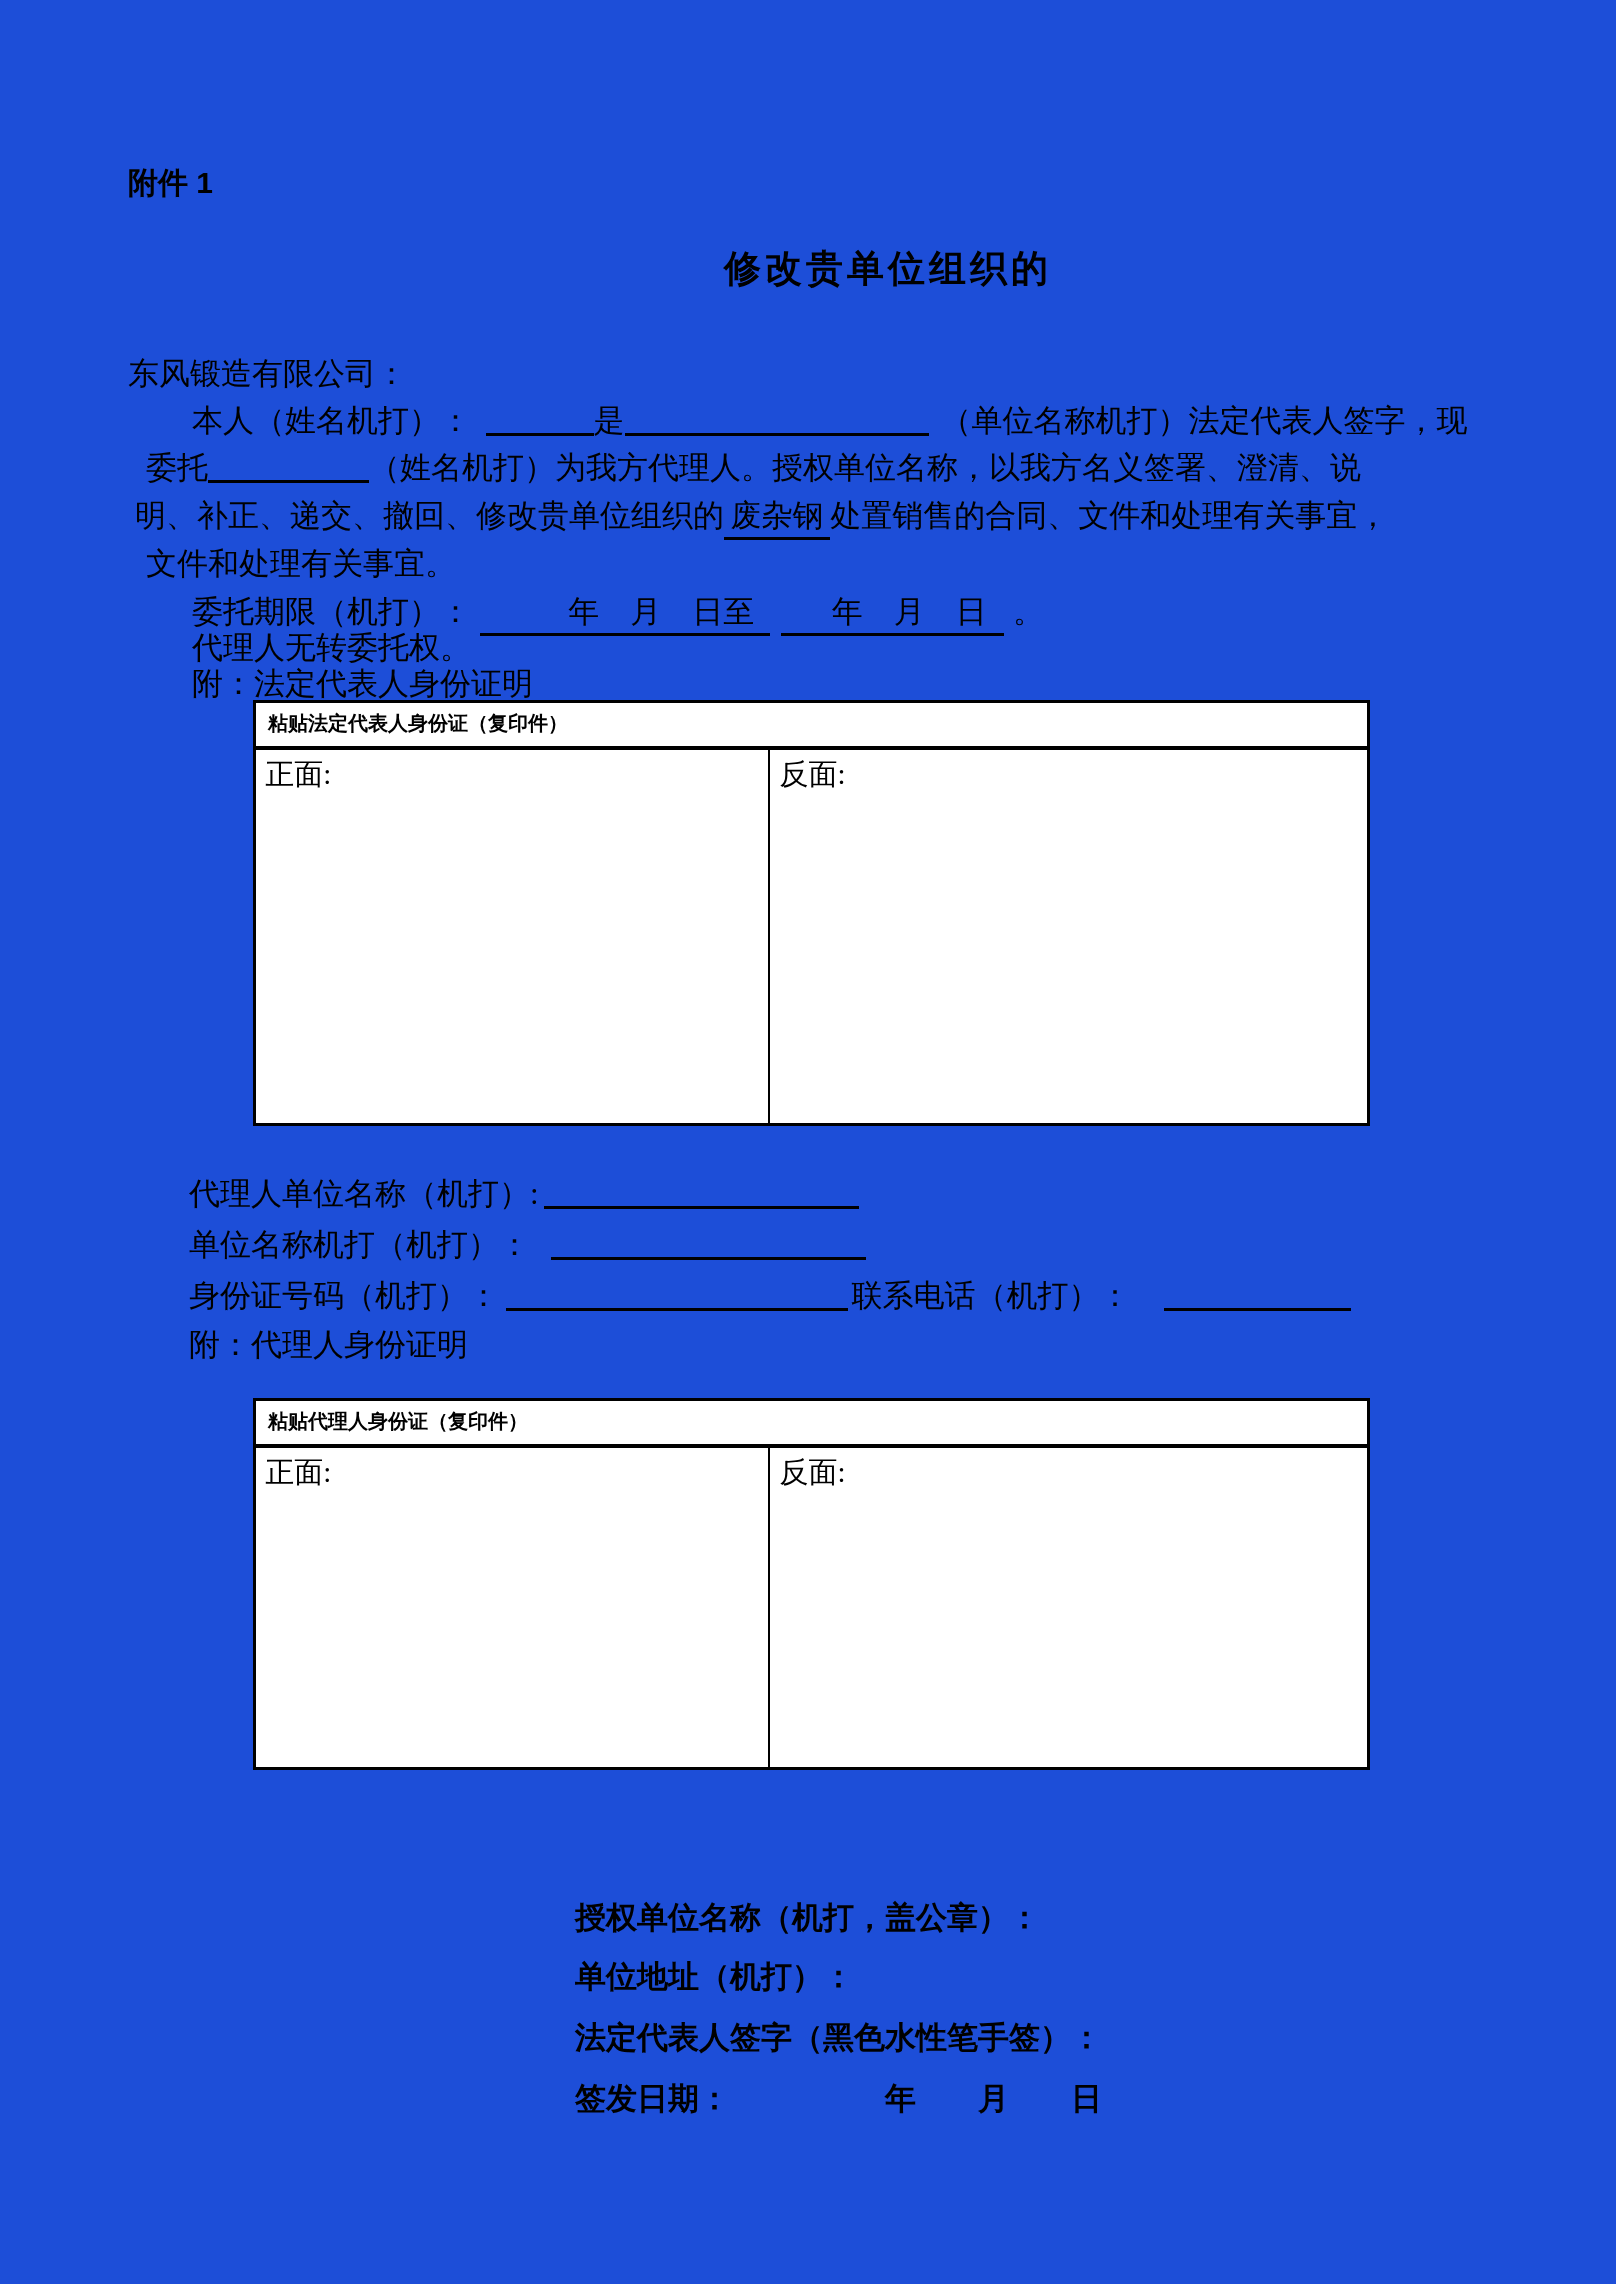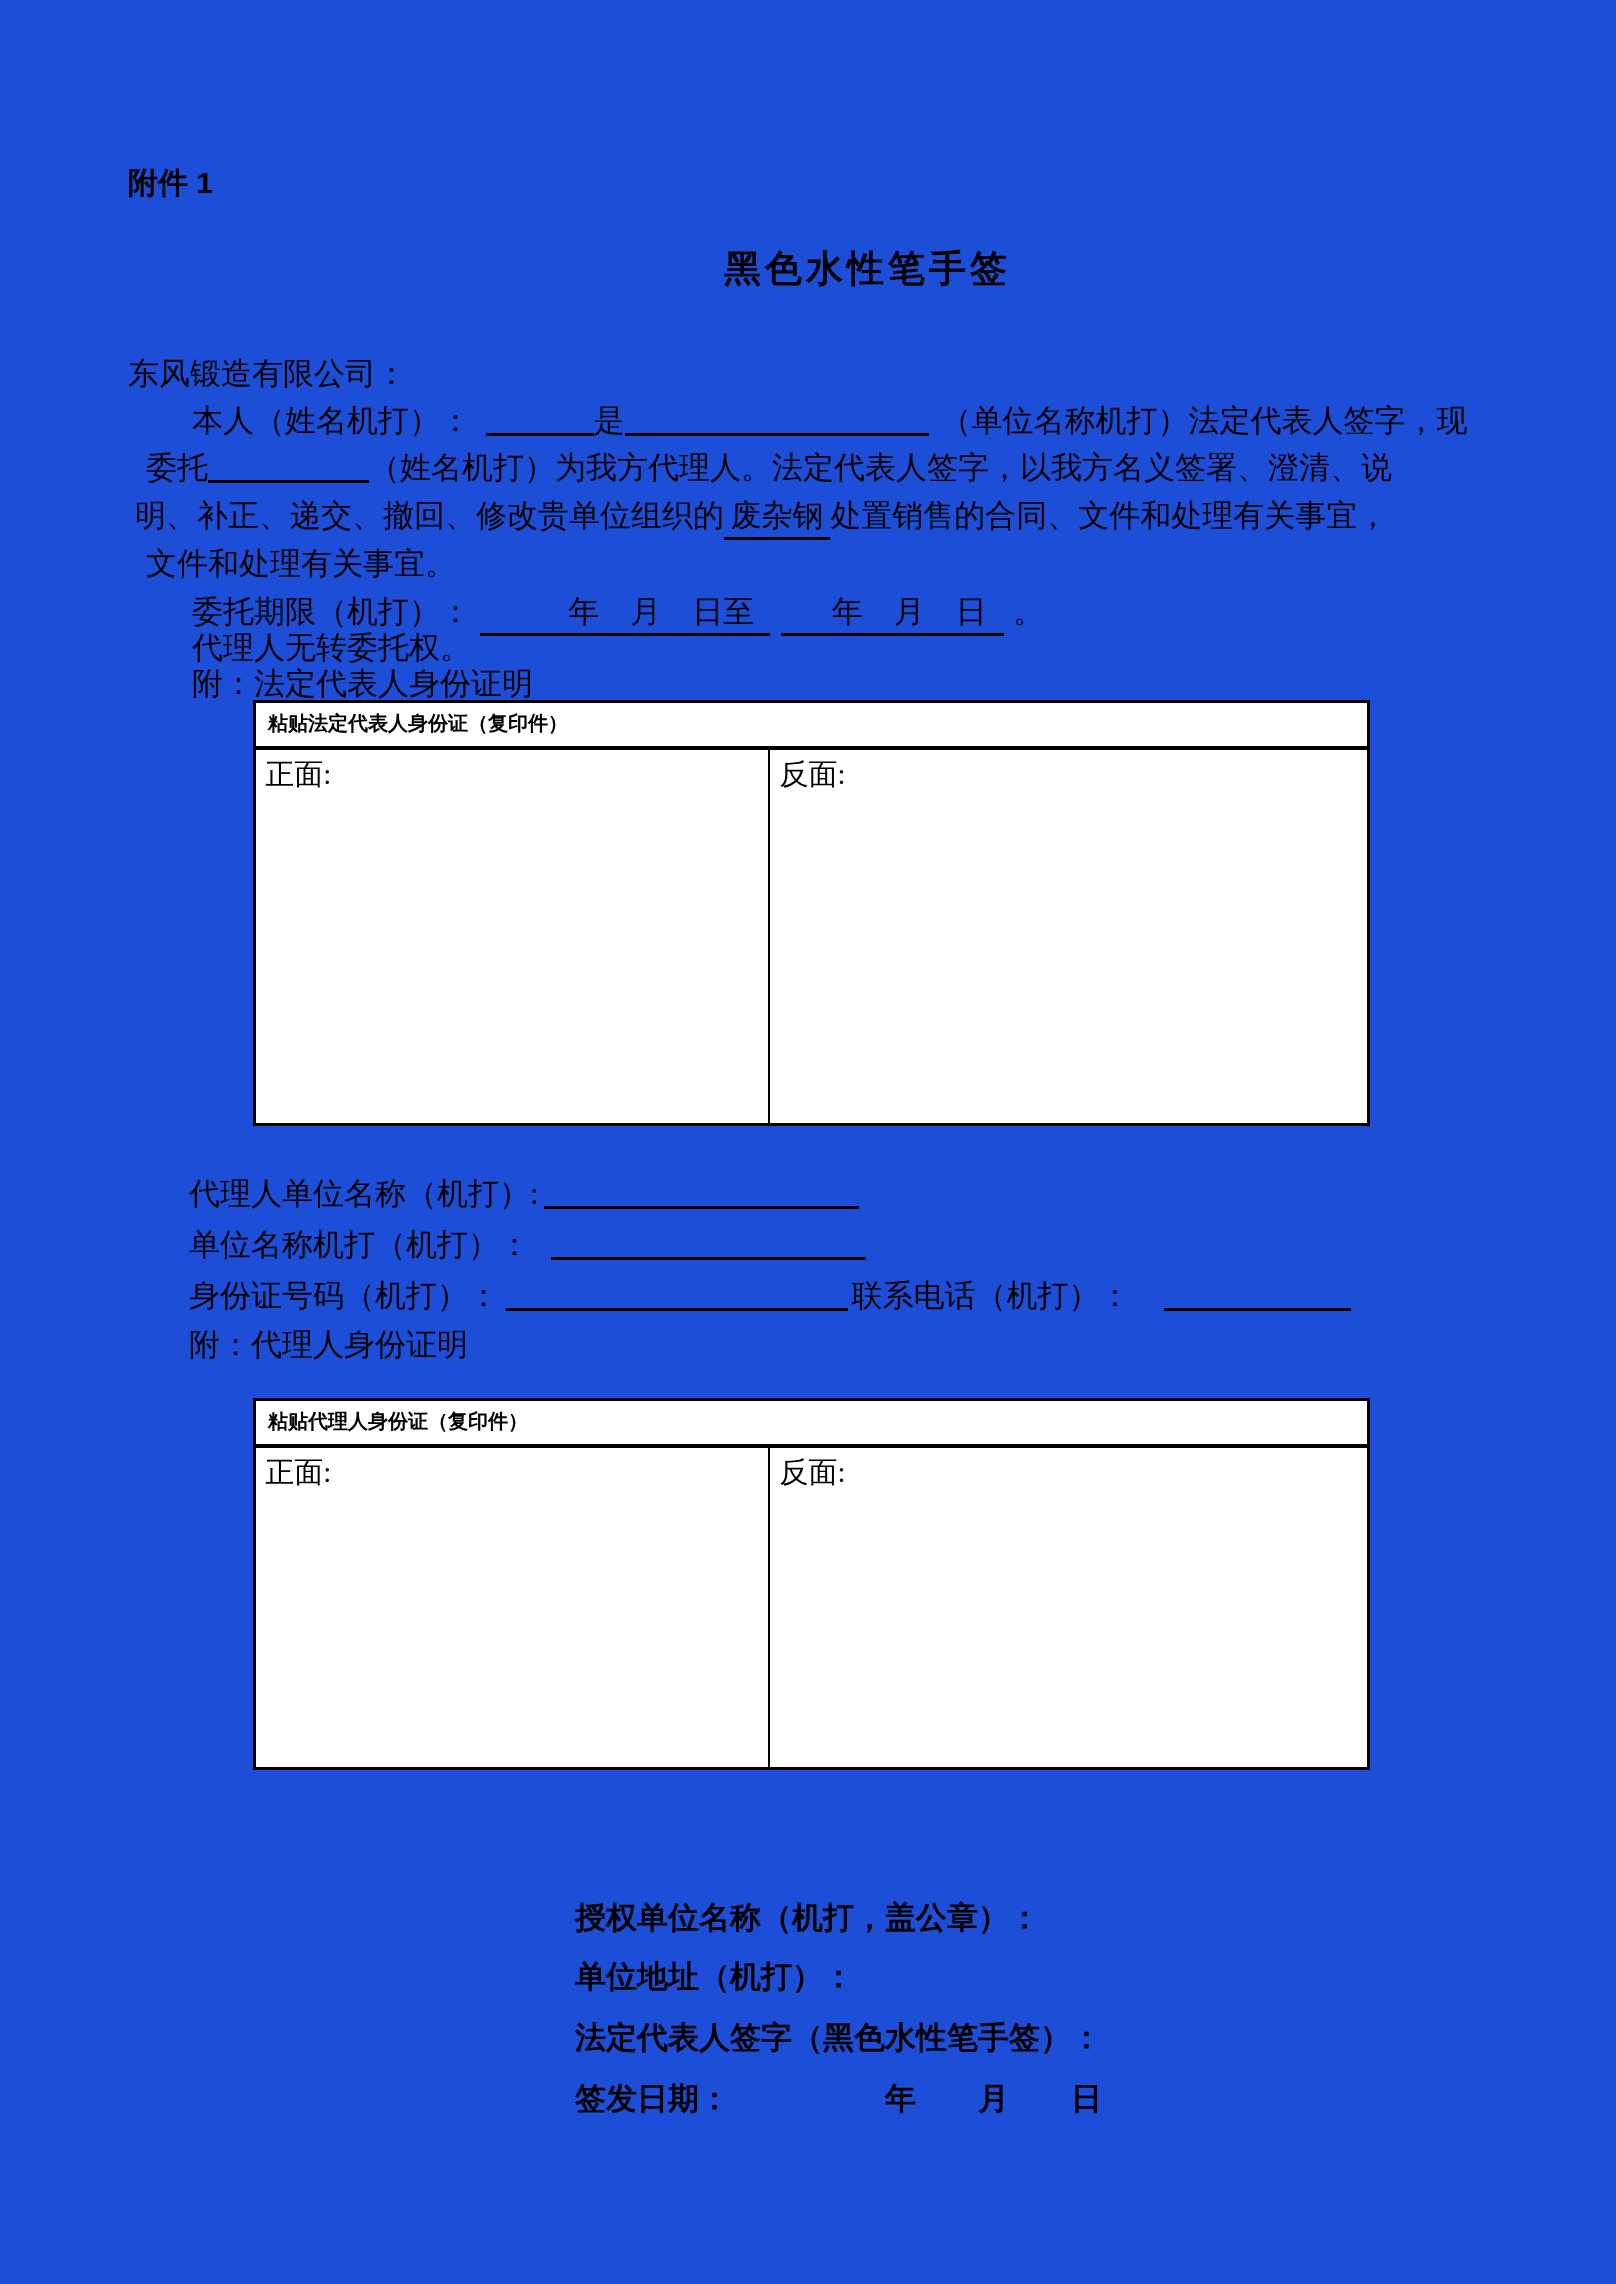--- a/index.html
+++ b/index.html
@@ -56,27 +56,27 @@
     font-size:31px; font-weight:bold; line-height:1.2;
   }
 </style>
 </head>
 <body>
 
 <div class="page">
 
   <div class="attachment">附件 1</div>
 
-  <div class="title">黑色水性笔手签</div>
+  <div class="title">修改贵单位组织的</div>
 
   <div class="line" style="left:128px; top:355px">东风锻造有限公司：</div>
 
   <div class="line" style="left:192px; top:402px"><span>本人（姓名机打）：</span><span class="blank" style="width:108px; margin-left:14.5px"></span><span>是</span><span class="blank" style="width:304px"></span><span style="margin-left:12px">（单位名称机打）法定代表人签字，现</span></div>
 
-  <div class="line" style="left:146px; top:449px"><span>委托</span><span class="blank" style="width:161px"></span><span>（姓名机打）为我方代理人。法定代表人签字，以我方名义签署、澄清、说</span></div>
+  <div class="line" style="left:146px; top:449px"><span>委托</span><span class="blank" style="width:161px"></span><span>（姓名机打）为我方代理人。授权单位名称，以我方名义签署、澄清、说</span></div>
 
   <div class="line" style="left:135px; top:497px"><span>明、补正、递交、撤回、修改贵单位组织的</span><span class="ul">废杂钢</span><span>处置销售的合同、文件和处理有关事宜，</span></div>
 
   <div class="line" style="left:146px; top:545px">文件和处理有关事宜。</div>
 
   <div class="line" style="left:192px; top:593px"><span>委托期限（机打）：</span><span class="ul" style="margin-left:9.2px; padding:0 16px 2.6px 26px">　　年　月　日至</span><span class="ul" style="margin-left:10.5px; padding:0 17px 2.6px 20px">　年　月　日</span><span style="margin-left:9.2px">。</span></div>
 
   <div class="line" style="left:192px; top:629px">代理人无转委托权。</div>
 
   <div class="line" style="left:192px; top:665px">附：法定代表人身份证明</div>

